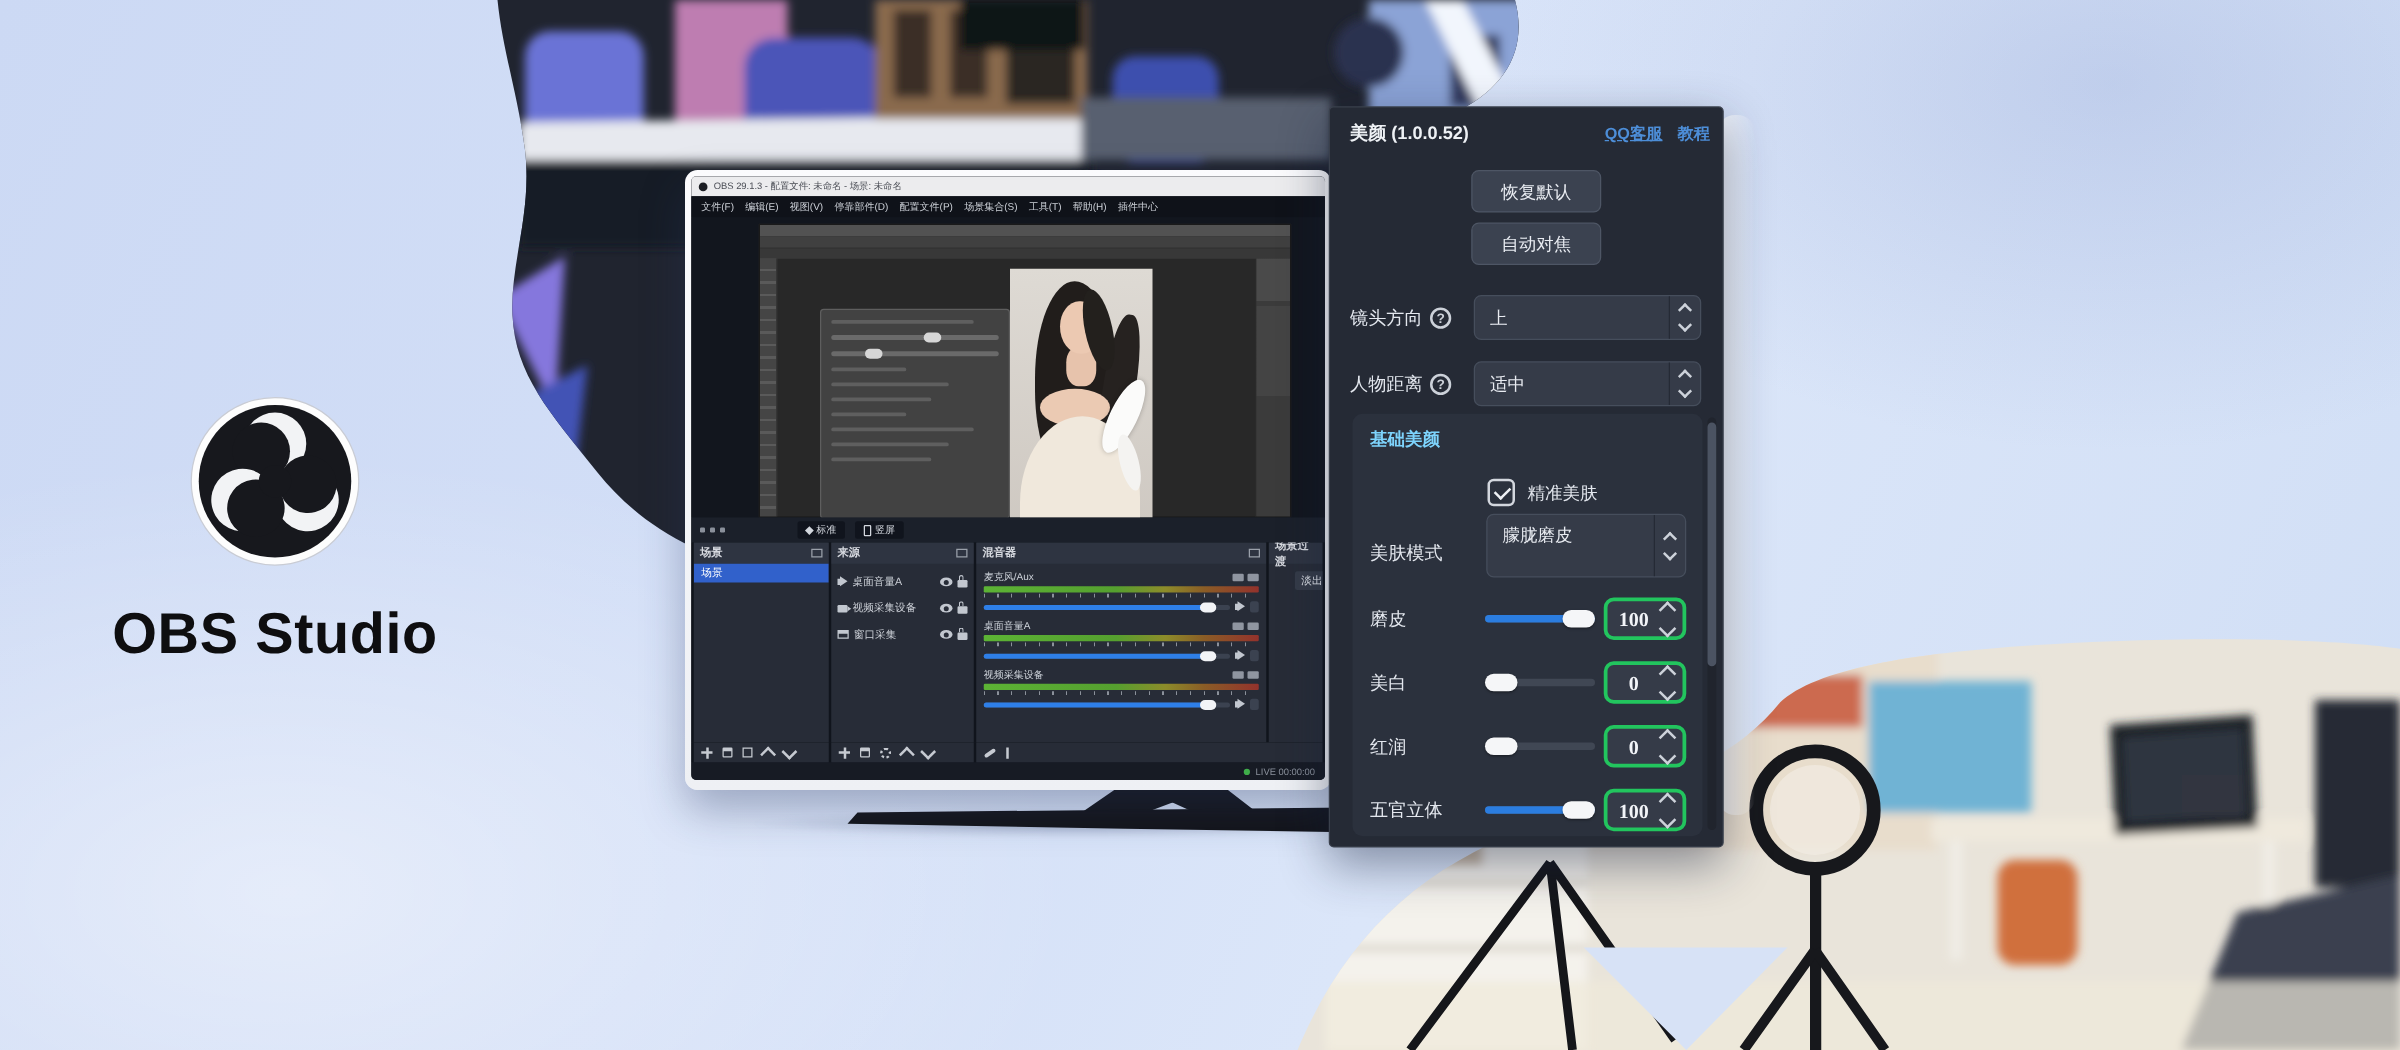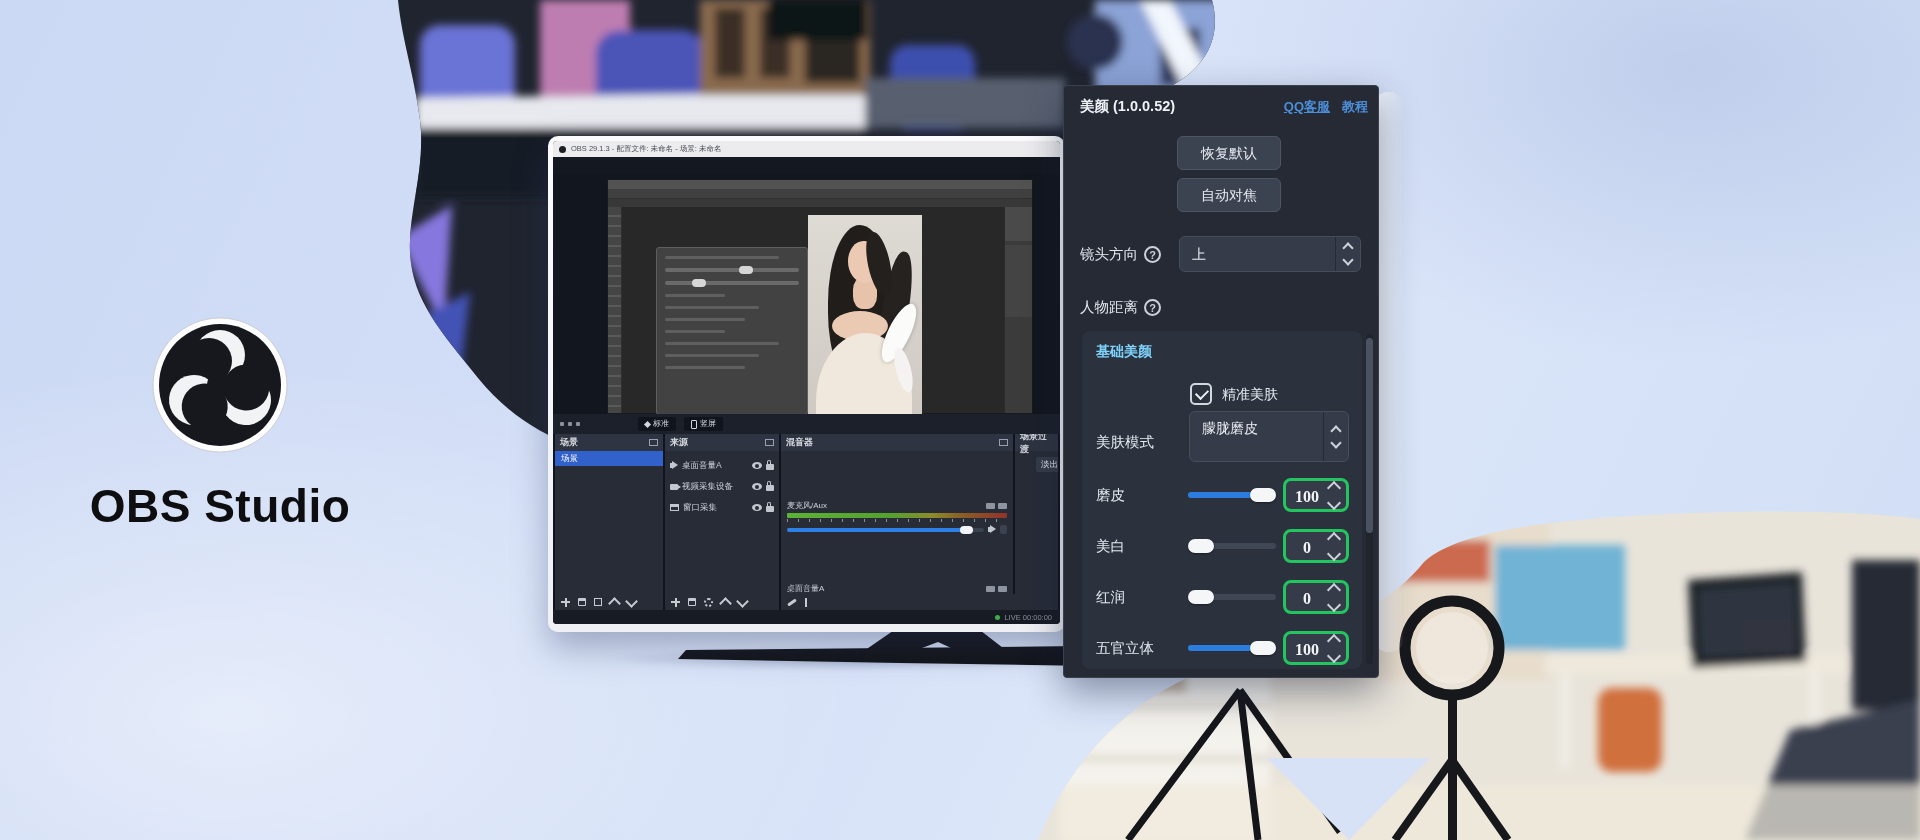--- a/index.html
+++ b/index.html
@@ -72,21 +72,21 @@
   .docks{position:absolute;left:0;top:293px;width:100%;height:160px;background:#10141c;display:flex;gap:2px;padding:0 2px;box-sizing:border-box;}
   .dock{background:#272c37;overflow:hidden;position:relative;}
   .dock-h{height:17px;background:#2e3441;display:flex;align-items:center;justify-content:space-between;padding:0 5px;}
   .dock-h .t{font-size:9px;color:#d6d9df;font-weight:bold;}
   .d-ico{width:9px;height:7px;border:1.5px solid #9aa0aa;box-sizing:border-box;}
   .dock.scenes{width:108px;}.dock.sources{width:114px;}.dock.mixer{width:232px;}.dock.transitions{flex:1;}
   .scene-item{height:15px;background:#3161cb;color:#fff;font-size:8.5px;line-height:15px;padding-left:6px;}
   .src-row{height:13px;margin-top:8px;padding:0 5px;display:flex;align-items:center;gap:4px;}
   .src-row .lab{flex:1;font-size:8.5px;color:#ced2d9;white-space:nowrap;overflow:hidden;}
   .chan{padding:5px 6px 0;}
-  .chan .nrow{display:flex;align-items:center;gap:3px;margin-top:44px;}
+  .chan .nrow{display:flex;align-items:center;gap:3px;}
   .chan .nm{flex:1;font-size:8px;color:#ced3da;white-space:nowrap;overflow:hidden;}
   .chan .tag{width:9px;height:6px;background:#8f95a0;border-radius:1px;}
   .meter{height:5px;margin-top:2px;border-radius:1px;
     background:linear-gradient(90deg,#5cb335 0%,#55a02f 48%,#8d8c2a 66%,#8a5d26 80%,#93322c 100%);}
   .ticks{height:3px;margin-top:1px;background:repeating-linear-gradient(90deg,#8b919b 0 1px,transparent 1px 11px);}
   .volrow{display:flex;align-items:center;gap:4px;margin-top:3px;height:9px;}
   .vol{flex:1;position:relative;height:4px;background:#3b4250;border-radius:2px;}
   .vol-fill{position:absolute;left:0;top:0;height:4px;width:92%;background:#2e7fe8;border-radius:2px;}
   .vol-handle{position:absolute;left:calc(92% - 8px);top:-2px;width:13px;height:8px;background:#f2f4f7;border-radius:4px;}
   .s-spk{width:3px;height:5px;background:#c2c7cf;position:relative;margin-right:5px;}
@@ -266,20 +266,31 @@
     <polygon points="903,624 972,624 1016,658 984,663 938,642 890,660 858,655" fill="#131419"></polygon>
     <polygon points="686,650 1080,646 1090,666 900,663 678,659" fill="#131419"></polygon>
   </svg>
 
   <div class="monitor">
     <div class="screen">
       <div class="tbar">
         <span class="tdot"></span>
         <span class="ttext">OBS 29.1.3 - 配置文件: 未命名 - 场景: 未命名</span>
       </div>
+      <div class="mbar">
+        <span>文件(F)</span>
+        <span>编辑(E)</span>
+        <span>视图(V)</span>
+        <span>停靠部件(D)</span>
+        <span>配置文件(P)</span>
+        <span>场景集合(S)</span>
+        <span>工具(T)</span>
+        <span>帮助(H)</span>
+        <span>插件中心</span>
+      </div>
       <div class="preview">
         <div class="ps">
           <div class="ps-tb"></div>
           <div class="ps-tabs"></div>
           <div class="ps-opts"></div>
           <div class="ps-body">
             <div class="ps-tools"></div>
             <div class="ps-canvas">
               <div class="ps-dialog">
                 <div class="bar w3"></div>
@@ -468,20 +479,27 @@
             <span class="cu"></span>
             <span class="cd"></span>
           </div>
       </div>
     </div>
     <div class="brow" style="top:203px">
       <div class="lblwrap">
         <span class="lbl">人物距离</span>
         <span class="help">?</span>
       </div>
+      <div class="bsel" style="left:115px;top:0;width:182px;height:36px">
+        <div class="val">适中</div>
+        <div class="spin">
+            <span class="cu"></span>
+            <span class="cd"></span>
+          </div>
+      </div>
     </div>
 
     <div class="subpanel">
       <div class="sectitle">基础美颜</div>
       <div class="chk">
           <span class="mark"></span>
         </div>
       <div class="chklbl">精准美肤</div>
       <div class="modelbl">美肤模式</div>
       <div class="bsel" style="left:107px;top:80px;width:160px;height:51px">

